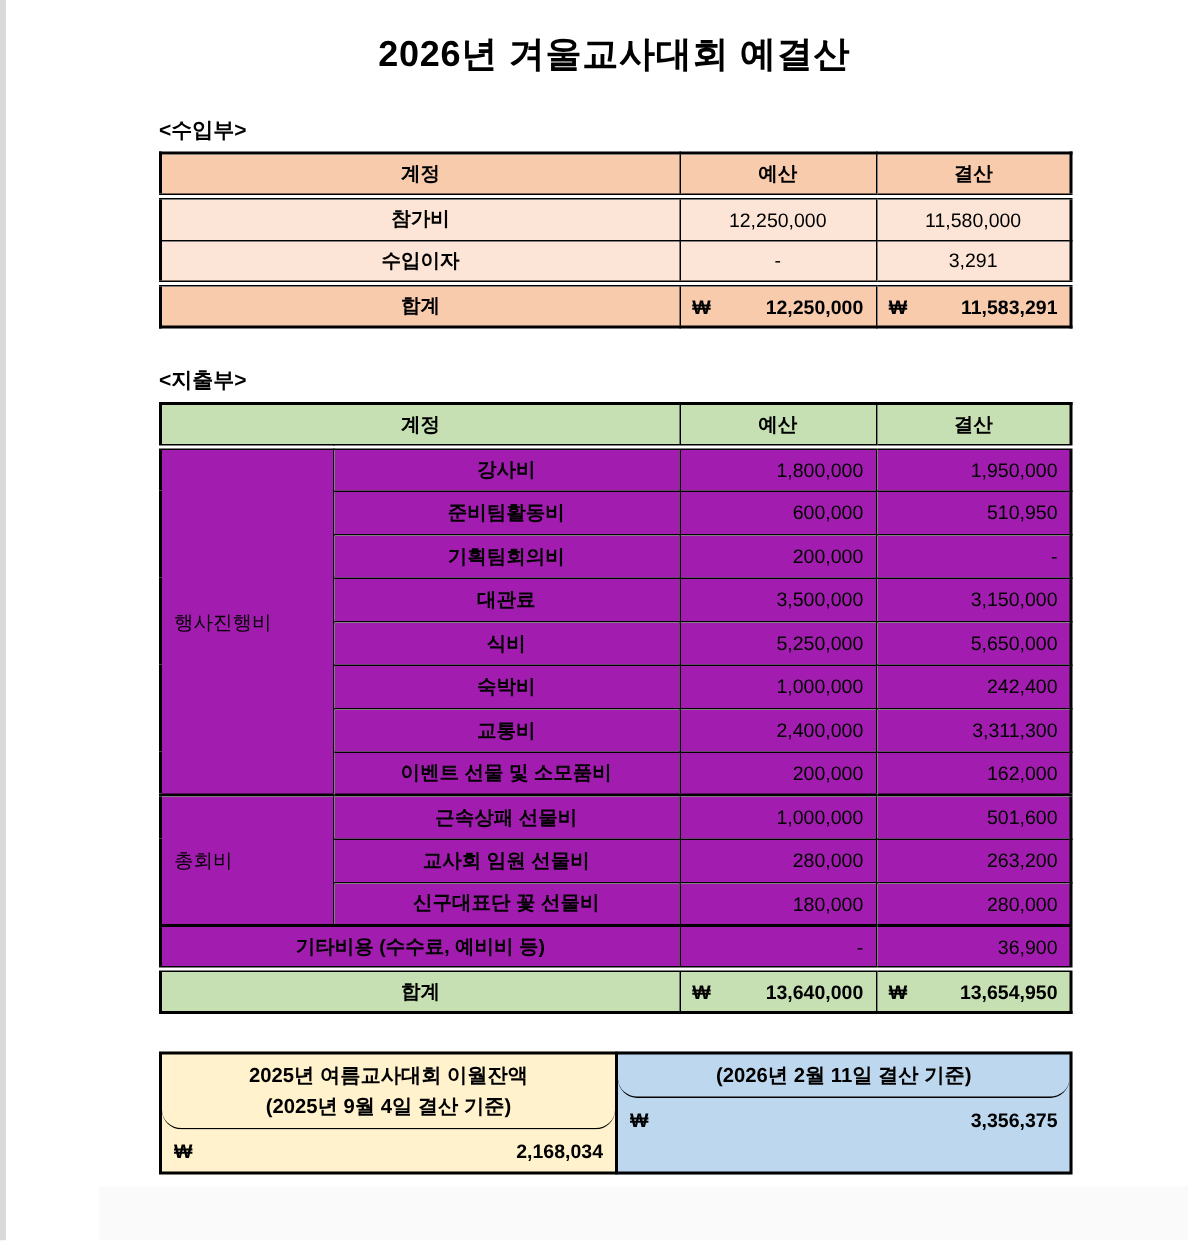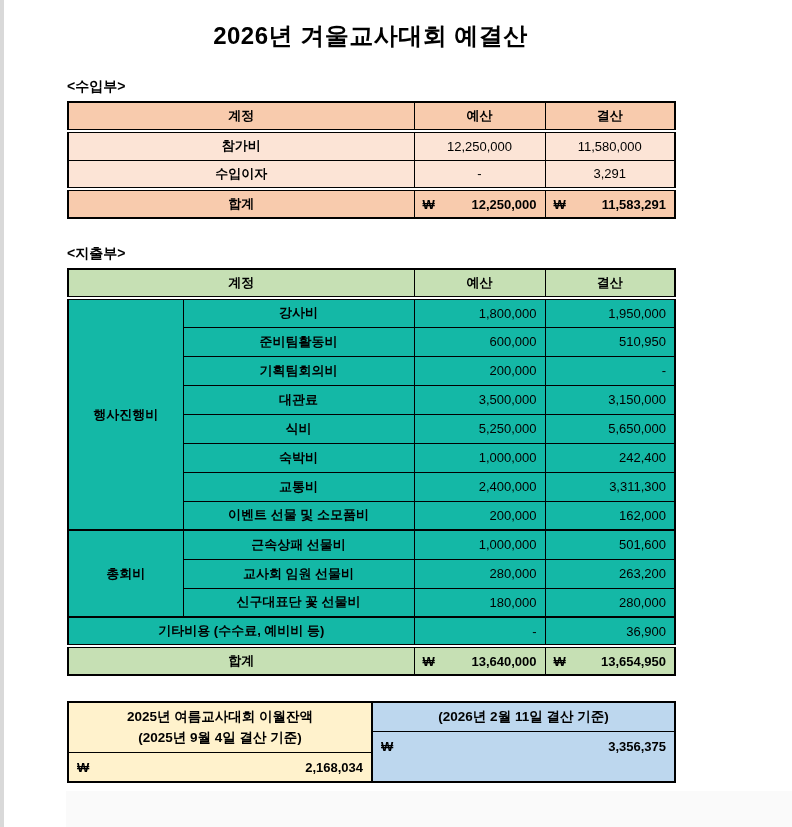--- a/index.html
+++ b/index.html
@@ -18,20 +18,21 @@
   }
   .bottom-canvas {
     position: absolute; left: 66px; top: 791px;
     width: 726px; height: 36px;
     background: #fafafa;
   }
   .page {
     position: relative;
     padding-left: 67px;
     width: 676px;
+    margin-left: 39px;
   }
   .title {
     width: 607px;
     margin-top: 20px;
     text-align: center;
     font-size: 24px;
     font-weight: 700;
     letter-spacing: 0.5px;
   }
   .section-label {
@@ -58,23 +59,23 @@
   .tbl-income td { height: 29px; text-align: center; }
   .tbl-expense td { height: 29px; }
   .hdr td {
     text-align: center;
     font-weight: 700;
     border-bottom: 4px double #000;
   }
   .tbl-income .hdr td, .tbl-income .total td { background: #F8CBAD; }
   .tbl-income .data td { background: #FCE4D6; }
   .tbl-expense .hdr td, .tbl-expense .total td { background: #C6E0B4; }
-  .tbl-expense .data td { background: #14b8a6; }
+  .tbl-expense .data td { background: #a21caf; }
   .cell-acct { text-align: center; font-weight: 700; }
-  .cell-group { text-align: center; font-weight: 700; vertical-align: middle; }
+  .cell-group { text-align: left; font-weight: 400; vertical-align: middle; }
   .cell-num { text-align: right; font-weight: 400; }
   .total td { font-weight: 700; border-top: 4px double #000; }
   .group-break td { border-top: 2.5px solid #000; }
   .money {
     display: flex;
     justify-content: space-between;
     align-items: center;
     font-weight: 700;
   }
   .carryover {
@@ -89,20 +90,21 @@
   }
   .cbox-left  { width: 306px; background: #FFF2CC; }
   .cbox-right { width: 305px; background: #BDD7EE; margin-left: -2px; }
   .cbox-title {
     border-bottom: 1px solid #000;
     text-align: center;
     font-size: 13.5px;
     font-weight: 700;
     padding: 3px 0 4px 0;
     line-height: 21px;
+    border-radius: 13px;
   }
   .cbox-value {
     height: 28px;
     display: flex;
     justify-content: space-between;
     align-items: center;
     padding: 0 8px;
     font-size: 13px;
     font-weight: 700;
   }

